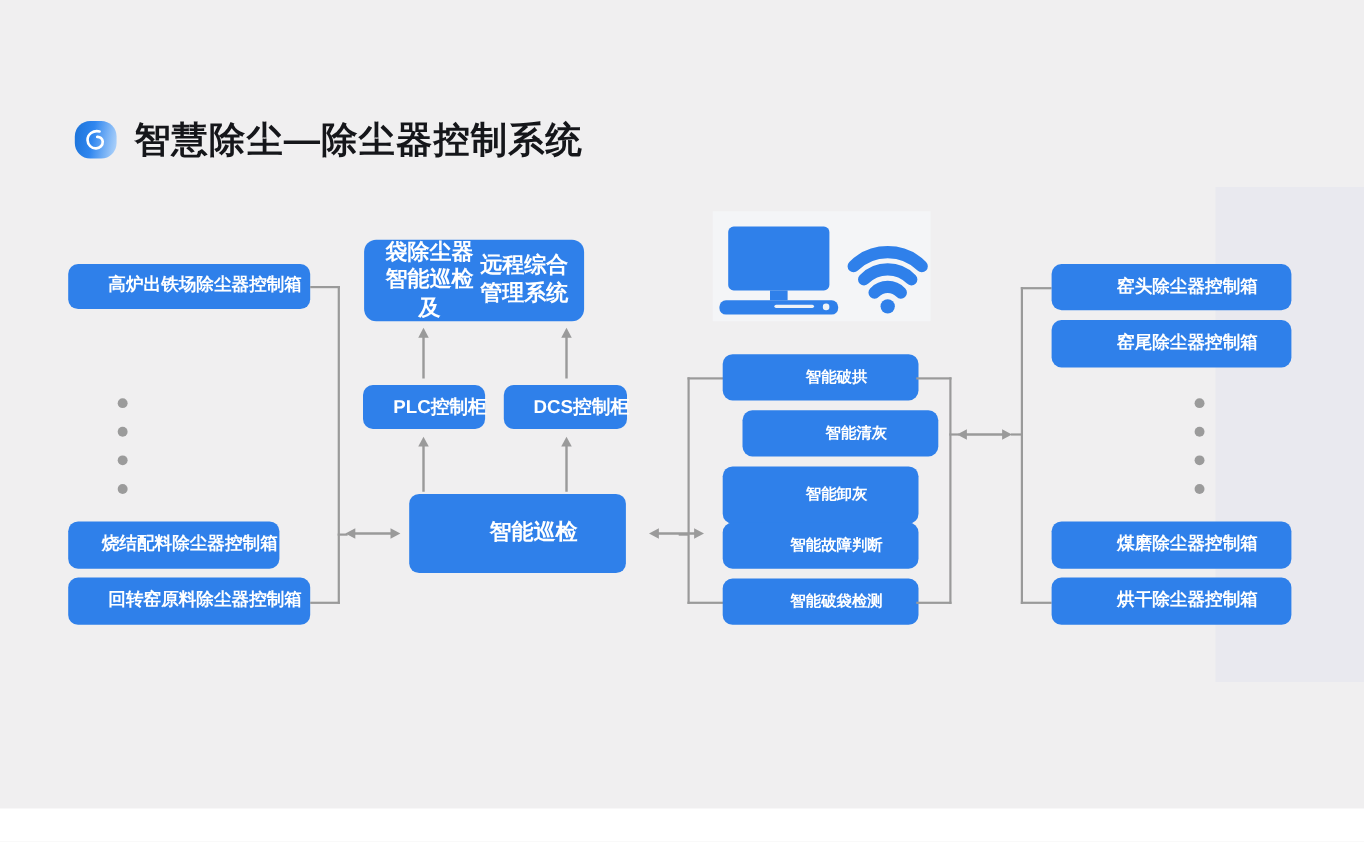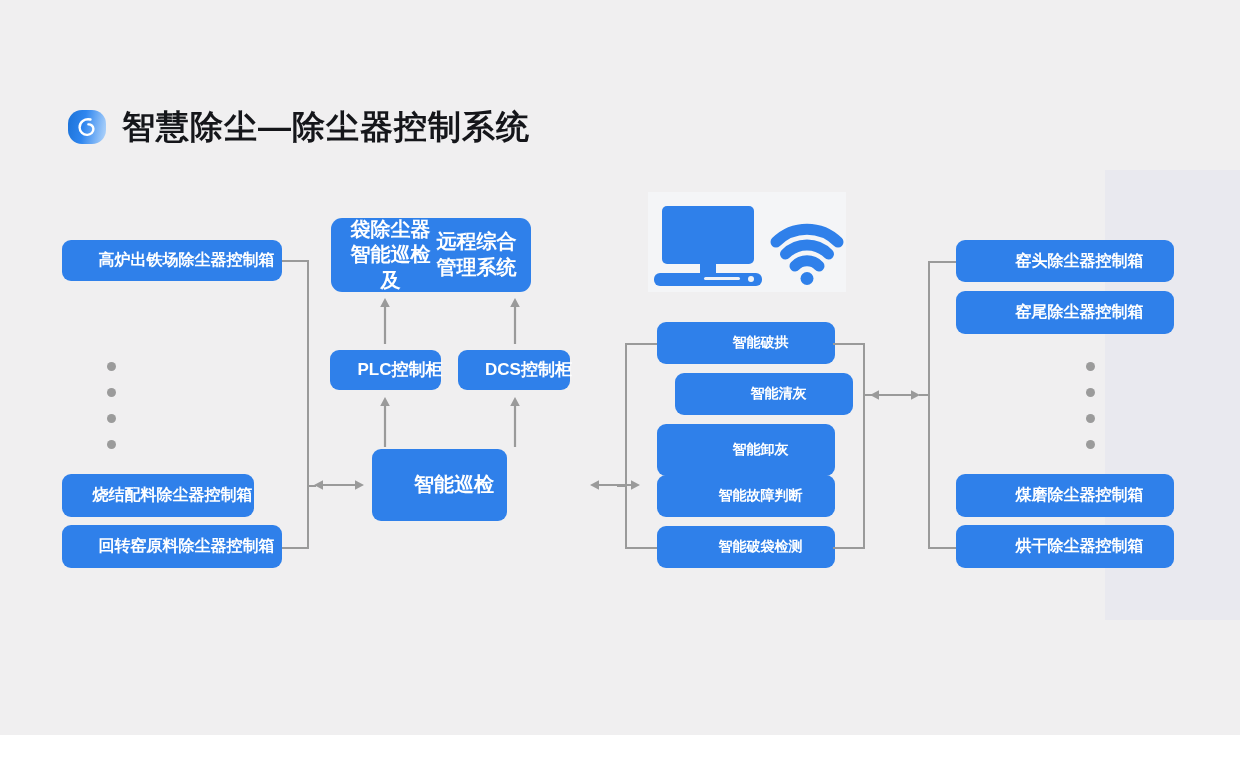--- a/index.html
+++ b/index.html
@@ -226,21 +226,21 @@
       <path d="M10 1 L5.2 10 L14.8 10 Z" fill="#9a9a9a"></path>
     </svg>
   </div>
   <div class="arrow" style="left:505px; top:396px;">
     <svg width="20" height="52" viewBox="0 0 20 52">
       <line x1="10" y1="51" x2="10" y2="8" stroke="#9a9a9a" stroke-width="2.2"></line>
       <path d="M10 1 L5.2 10 L14.8 10 Z" fill="#9a9a9a"></path>
     </svg>
   </div>
 
-  <div class="node hub" style="left:372px; top:449px; width:135px; height:72px;">
+  <div class="node hub" style="left:372px; top:449px; width:197px; height:72px;">
     <span>智能巡检</span>
   </div>
 
   <div class="arrow" style="left:589px; top:474px;">
     <svg width="52" height="22" viewBox="0 0 52 22">
       <line x1="8" y1="11" x2="44" y2="11" stroke="#9a9a9a" stroke-width="2.2"></line>
       <path d="M1 11 L10 6.2 L10 15.8 Z" fill="#9a9a9a"></path>
       <path d="M51 11 L42 6.2 L42 15.8 Z" fill="#9a9a9a"></path>
     </svg>
   </div>

